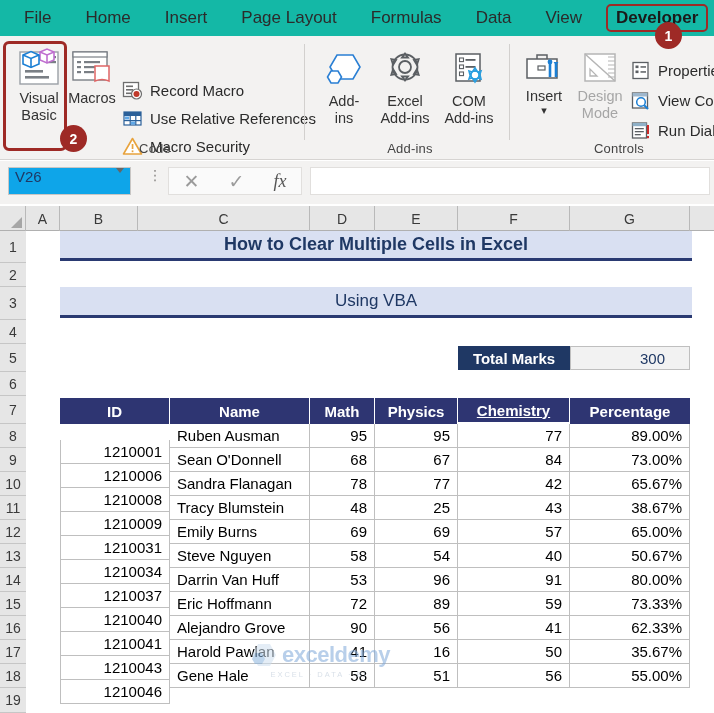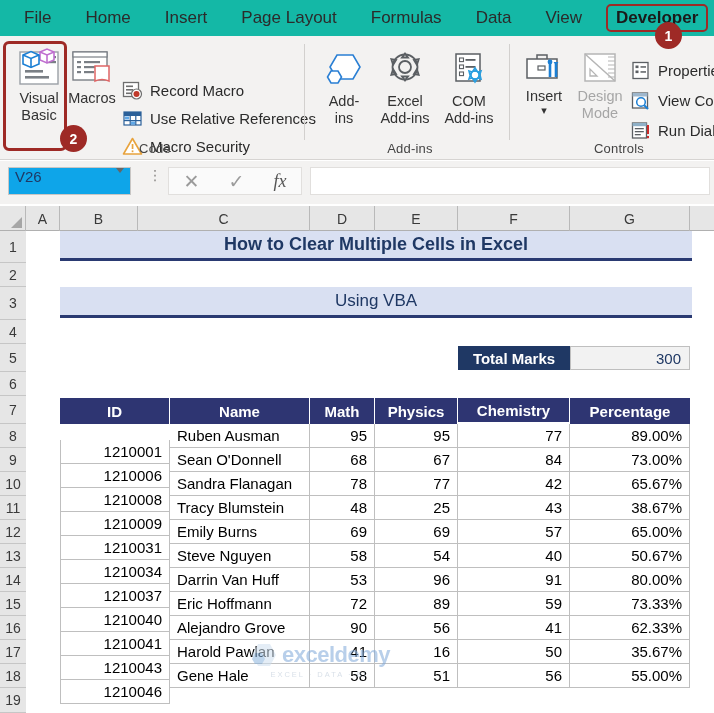--- a/index.html
+++ b/index.html
@@ -126,21 +126,21 @@
     position:absolute; background:#d9e0f2; color:#1f3864;
     display:flex; align-items:center; justify-content:center;
     border-bottom: 3px solid #2a3a72;
   }
   .tm-label {
     position:absolute; background:#1f3864; color:#fff; font-weight:bold;
     display:flex; align-items:center; justify-content:center; font-size:15px;
   }
   .tm-val {
     position:absolute; background:#f2f2f2; color:#1f3864; border:1px solid #bfbfbf;
-    display:flex; align-items:center; justify-content:flex-end; padding-right:8px; font-size:15px;
+    display:flex; align-items:center; justify-content:flex-end; padding-right:24px; font-size:15px;
   }
   .th {
     position:absolute; background:#2e3572; color:#fff; font-weight:bold; font-size:15px;
     display:flex; align-items:center; justify-content:center;
     border-right:1px solid #ffffff;
   }
   .td {
     position:absolute; font-size:15px; color:#000;
     border-right:1px solid #bfbfbf; border-bottom:1px solid #bfbfbf;
     display:flex; align-items:center; background:#fff;
@@ -438,21 +438,21 @@
 
       <div class="subbar" style="left:34px; top:56px; width:632px; height:31px; font-size:17px;">Using VBA</div>
 
       <div class="tm-label" style="left:432px; top:115px; width:112px; height:24px;">Total Marks</div>
       <div class="tm-val" style="left:544px; top:115px; width:120px; height:24px;">300</div>
 
       <div class="th" style="left:34px;  top:167px; width:110px; height:26px;">ID</div>
       <div class="th" style="left:144px; top:167px; width:140px; height:26px;">Name</div>
       <div class="th" style="left:284px; top:167px; width:65px;  height:26px;">Math</div>
       <div class="th" style="left:349px; top:167px; width:83px;  height:26px;">Physics</div>
-      <div class="th" style="left:432px; top:167px; width:112px; height:24px;">Chemistry</div>
+      <div class="th" style="left:432px; top:167px; width:112px; height:24px;text-decoration:underline;">Chemistry</div>
       <div class="th" style="left:544px; top:167px; width:120px; height:26px; border-right:none;">Percentage</div>
 
       <div id="tablebody">
           <div class="td c-right first" style="left: 34px; top: 193px; width: 110px; height: 24px;">1210001</div>
           <div class="td c-left" style="left: 144px; top: 193px; width: 140px; height: 24px;">Ruben Ausman</div>
           <div class="td c-right" style="left: 284px; top: 193px; width: 65px; height: 24px;">95</div>
           <div class="td c-right" style="left: 349px; top: 193px; width: 83px; height: 24px;">95</div>
           <div class="td c-right" style="left: 432px; top: 193px; width: 112px; height: 24px;">77</div>
           <div class="td c-right" style="left: 544px; top: 193px; width: 120px; height: 24px;">89.00%</div>
           <div class="td c-right first" style="left: 34px; top: 217px; width: 110px; height: 24px;">1210006</div>

